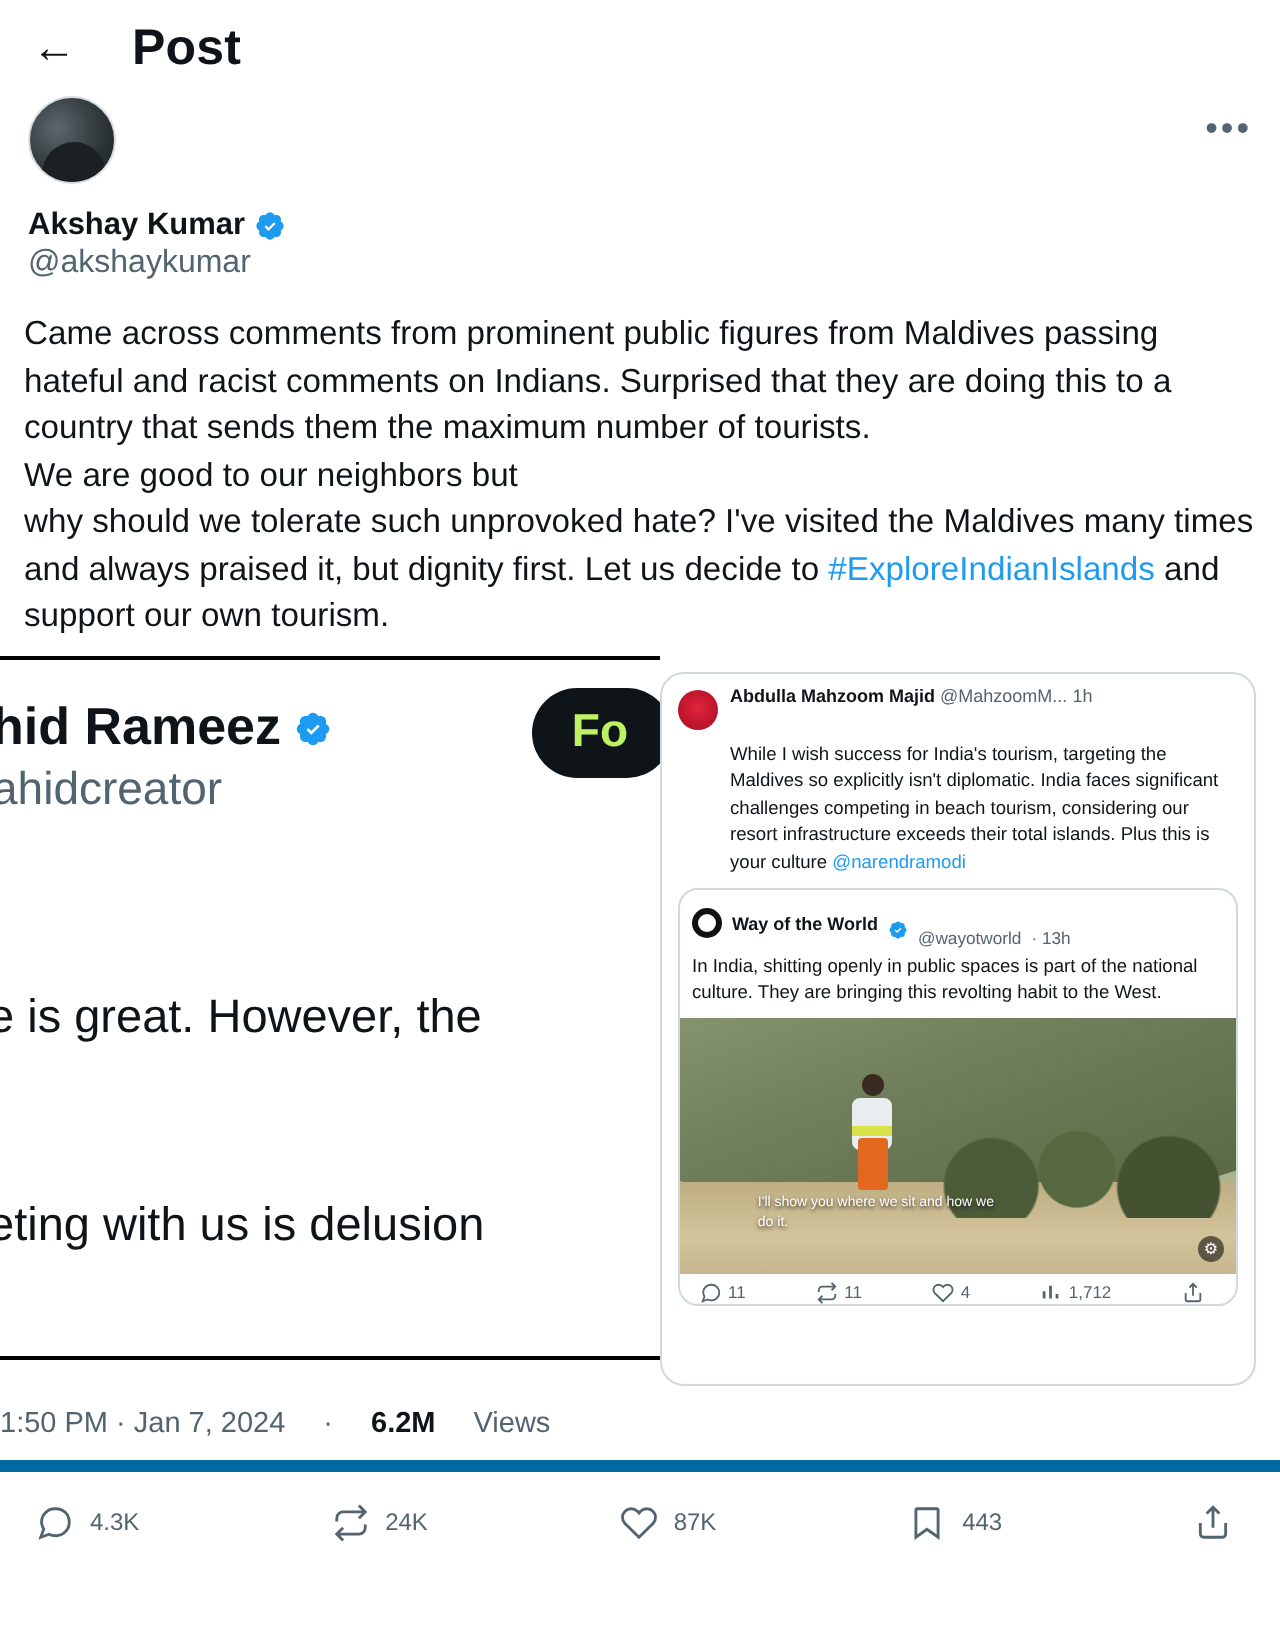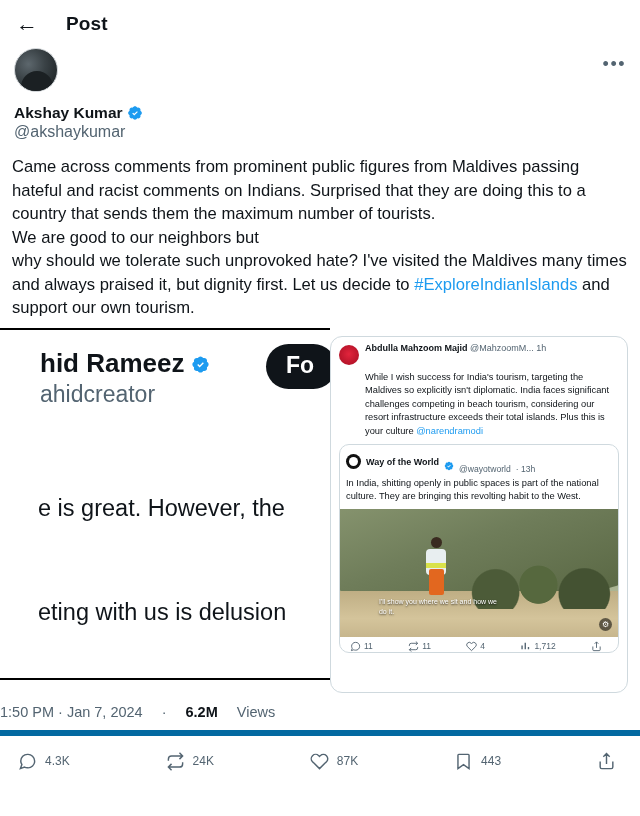--- a/index.html
+++ b/index.html
@@ -15,21 +15,21 @@
   
   .header {
     display: flex; align-items: center; gap: 28px;
     padding: 10px 16px 8px 16px;
     height: 46px;
   }
   .back-arrow {
     font-size: 22px; line-height: 1; color: #0f1419; cursor: pointer;
     width: 22px; text-align: center;
   }
-  .header-title { font-size: 19px; font-weight: bold; letter-spacing: .1px; }
+  .header-title { font-size: 25px; font-weight: bold; letter-spacing: .1px; }
 
   
   .tweet-head {
     display: flex; align-items: flex-start; gap: 10px;
     padding: 2px 14px 0 14px;
     position: relative;
     flex-direction: column;
   }
   .avatar {
     width: 44px; height: 44px; border-radius: 50%;
@@ -76,40 +76,39 @@
     background: #ffffff;
   }
   
   .zoom-card {
     position: absolute; left: 0; top: 0;
     width: 330px; height: 352px;
     background: #ffffff;
     border-top: 2px solid #000;
     border-bottom: 2px solid #000;
     overflow: hidden;
-    padding-left: 44px;
   }
   .zoom-head {
     display: flex; align-items: center; gap: 6px;
     padding: 18px 0 0 0;
     position: relative;
   }
   .zoom-name {
     font-size: 26px; font-weight: bold; color: #0f1419;
     margin-left: -4px;
     white-space: nowrap;
   }
   .zoom-badge { width: 19px; height: 19px; flex: 0 0 19px; margin-top: 3px; }
   .zoom-handle {
     font-size: 23px; color: #536471; margin-left: -4px; margin-top: 2px;
     white-space: nowrap;
   }
   .follow-pill {
     position: absolute; right: -6px; top: 14px;
-    background: #0f1419; color: #ffffff;
+    background: #0f1419; color: #bef264;
     font-size: 23px; font-weight: bold;
     padding: 8px 22px 10px 20px;
     border-radius: 999px;
     white-space: nowrap;
   }
   .zoom-body {
     margin-top: 14px;
     font-size: 23.5px;
     line-height: 1.47;
     color: #0f1419;

